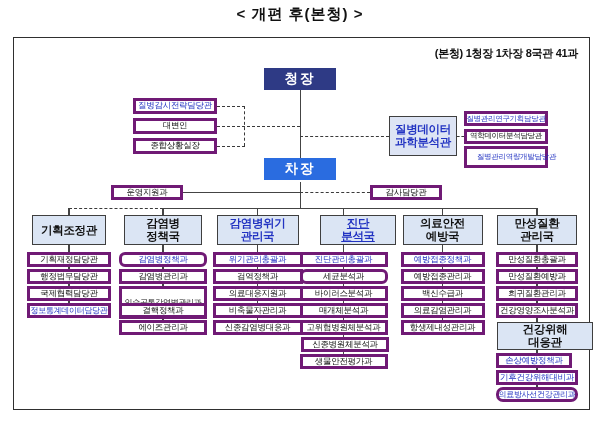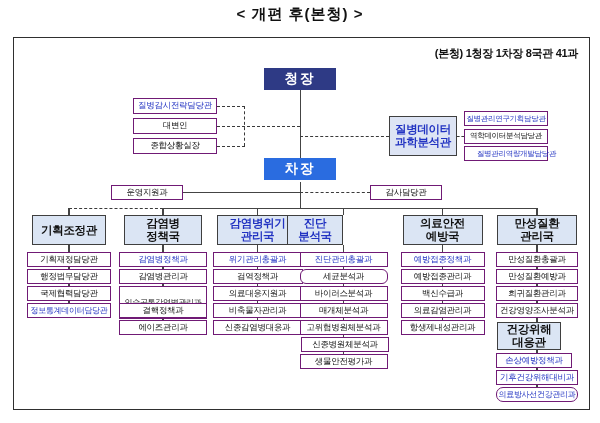--- a/index.html
+++ b/index.html
@@ -4,21 +4,21 @@
 <style>
   html,body{margin:0;padding:0;background:#fff;}
   body{width:600px;height:423px;position:relative;overflow:hidden;
        font-family:"Liberation Sans","DejaVu Sans",sans-serif;color:#111;}
   .abs{position:absolute;box-sizing:border-box;}
   #title{left:0;top:5px;width:600px;text-align:center;font-size:15px;font-weight:bold;letter-spacing:1px;}
   #frame{left:13px;top:37px;width:577px;height:373px;border:1.5px solid #2f2f2f;background:#fff;}
   #annotation{top:46px;right:22px;font-size:11px;font-weight:bold;letter-spacing:-0.3px;}
   .topbox{width:72px;height:22px;color:#fff;font-weight:bold;font-size:13.5px;
           display:flex;align-items:center;justify-content:center;letter-spacing:2px;}
-  .smallbox{background:#fff;border:1px solid #701a75;font-size:8.5px;letter-spacing:-0.3px;
+  .smallbox{background:#fff;border:3px solid #701a75;font-size:8.5px;letter-spacing:-0.3px;
             display:flex;align-items:center;justify-content:center;white-space:nowrap;z-index:2;}
   .hdrbox{background:#dbe5f4;border:1.4px solid #3f3f3f;font-weight:bold;font-size:11.5px;
           display:flex;flex-direction:column;align-items:center;justify-content:center;
           line-height:13px;letter-spacing:-0.3px;z-index:2;}
   .blue{color:#2233c2;}
   .hline{height:0;border-top:1.5px solid #444;z-index:0;}
   .hdash{height:0;border-top:1.5px dashed #3a3a3a;z-index:0;}
   .vline{width:1.5px;background:#444;z-index:0;}
   .vdash{width:0;border-left:1.5px dashed #3a3a3a;z-index:0;}
   .ds-sub{font-size:7.5px;}
@@ -44,21 +44,21 @@
 <div class="abs vdash" style="left:244px;top:106px;height:40px;"></div>
 
 <div class="abs hdash" style="left:300px;top:135.5px;width:89px;"></div>
 <div class="abs hdrbox blue" style="left:389px;top:116px;width:68px;height:40px;background:#dde4f4;">
   <span>질병데이터</span>
   <span>과학분석관</span>
 </div>
 <div class="abs hdash" style="left:457px;top:135.5px;width:7px;"></div>
 <div class="abs smallbox ds-sub blue" style="left:464px;top:111px;width:84px;height:15px;">질병관리연구기획담당관</div>
 <div class="abs smallbox ds-sub" style="left:464px;top:128.5px;width:84px;height:15px;">역학데이터분석담당관</div>
-<div class="abs smallbox ds-sub blue" style="left:464px;top:146px;width:84px;height:15px;padding-left:21px;">질병관리역량개발담당관</div>
+<div class="abs smallbox ds-sub blue" style="left:464px;top:146px;width:84px;height:22px;padding-left:21px;">질병관리역량개발담당관</div>
 
 <div class="abs hline" style="left:183px;top:192px;width:117px;"></div>
 <div class="abs smallbox" style="left:111px;top:185px;width:72px;height:15px;">운영지원과</div>
 <div class="abs hdash" style="left:300px;top:192px;width:70px;"></div>
 <div class="abs smallbox" style="left:370px;top:185px;width:72px;height:15px;">감사담당관</div>
 
 <div class="abs hdash" style="left:69px;top:207.5px;width:94px;"></div>
 <div class="abs hline" style="left:163px;top:207.5px;width:374px;"></div>
 
 <div id="columns-root">
@@ -70,38 +70,38 @@
     <div class="abs smallbox" style="left:27px;top:252px;width:84px;height:15px;font-size:8.5px;">기획재정담당관</div>
     <div class="abs smallbox" style="left:27px;top:269px;width:84px;height:15px;font-size:8.5px;">행정법무담당관</div>
     <div class="abs smallbox" style="left:27px;top:286px;width:84px;height:15px;font-size:8.5px;">국제협력담당관</div>
     <div class="abs smallbox blue" style="left:27px;top:303px;width:84px;height:15px;font-size:8px;">정보통계데이터담당관</div>
     <div class="abs vline" style="left:162.25px;top:208px;height:7px;"></div>
     <div class="abs hdrbox" style="left:124px;top:215px;width:78px;height:30px;">
       <span>감염병</span>
       <span>정책국</span>
     </div>
     <div class="abs vline" style="left:162.25px;top:245px;height:78px;"></div>
-    <div class="abs smallbox blue" style="left:119px;top:252px;width:88px;height:15px;font-size:8.5px;">감염병정책과</div>
+    <div class="abs smallbox blue" style="left:119px;top:252px;width:88px;height:15px;font-size:8.5px;border-radius:6px;">감염병정책과</div>
     <div class="abs smallbox" style="left:119px;top:269px;width:88px;height:15px;font-size:8.5px;">감염병관리과</div>
     <div class="abs smallbox" style="left:119px;top:286px;width:88px;height:33px;font-size:8px;">인수공통감염병관리과</div>
     <div class="abs smallbox" style="left:119px;top:303px;width:88px;height:15px;font-size:8.5px;">결핵정책과</div>
     <div class="abs smallbox" style="left:119px;top:320px;width:88px;height:15px;font-size:8.5px;">에이즈관리과</div>
     <div class="abs vline" style="left:256.75px;top:208px;height:7px;"></div>
     <div class="abs hdrbox blue" style="left:216.5px;top:215px;width:82px;height:30px;">
       <span>감염병위기</span>
       <span>관리국</span>
     </div>
     <div class="abs vline" style="left:256.75px;top:245px;height:78px;"></div>
     <div class="abs smallbox blue" style="left:212.5px;top:252px;width:90px;height:15px;font-size:8.5px;">위기관리총괄과</div>
     <div class="abs smallbox" style="left:212.5px;top:269px;width:90px;height:15px;font-size:8.5px;">검역정책과</div>
     <div class="abs smallbox" style="left:212.5px;top:286px;width:90px;height:15px;font-size:8.5px;">의료대응지원과</div>
     <div class="abs smallbox" style="left:212.5px;top:303px;width:90px;height:15px;font-size:8.5px;">비축물자관리과</div>
     <div class="abs smallbox" style="left:212.5px;top:320px;width:90px;height:15px;font-size:8.5px;">신종감염병대응과</div>
     <div class="abs vline" style="left:342.75px;top:208px;height:7px;"></div>
-    <div class="abs hdrbox blue" style="left:287px;top:215px;width:56px;height:30px;">
+    <div class="abs hdrbox blue" style="left:320px;top:215px;width:76px;height:30px;text-decoration:underline;">
       <span>진단</span>
       <span>분석국</span>
     </div>
     <div class="abs vline" style="left:342.75px;top:245px;height:112px;"></div>
     <div class="abs smallbox blue" style="left:299.5px;top:252px;width:88px;height:15px;font-size:8.5px;">진단관리총괄과</div>
     <div class="abs smallbox" style="left:299.5px;top:269px;width:88px;height:15px;font-size:8.5px;border-radius:6px;">세균분석과</div>
     <div class="abs smallbox" style="left:299.5px;top:286px;width:88px;height:15px;font-size:8.5px;">바이러스분석과</div>
     <div class="abs smallbox" style="left:299.5px;top:303px;width:88px;height:15px;font-size:8.5px;">매개체분석과</div>
     <div class="abs smallbox" style="left:299.5px;top:320px;width:88px;height:15px;font-size:8.5px;">고위험병원체분석과</div>
     <div class="abs smallbox" style="left:301px;top:337px;width:88px;height:15px;font-size:8.5px;">신종병원체분석과</div>
@@ -121,21 +121,21 @@
     <div class="abs hdrbox" style="left:497px;top:215px;width:80px;height:30px;">
       <span>만성질환</span>
       <span>관리국</span>
     </div>
     <div class="abs vline" style="left:536.25px;top:245px;height:61px;"></div>
     <div class="abs smallbox" style="left:496px;top:252px;width:82px;height:15px;font-size:8.5px;">만성질환총괄과</div>
     <div class="abs smallbox" style="left:496px;top:269px;width:82px;height:15px;font-size:8.5px;">만성질환예방과</div>
     <div class="abs smallbox" style="left:496px;top:286px;width:82px;height:15px;font-size:8.5px;text-align:center;">희귀질환관리과</div>
     <div class="abs smallbox" style="left:496px;top:303px;width:82px;height:15px;font-size:8.5px;">건강영양조사분석과</div>
     <div class="abs vline" style="left:536.25px;top:318px;height:4px;"></div>
-    <div class="abs hdrbox" style="left:497px;top:322px;width:64px;height:28px;">
+    <div class="abs hdrbox" style="left:497px;top:322px;width:96px;height:28px;">
       <span>건강위해</span>
       <span>대응관</span>
     </div>
     <div class="abs vline" style="left:536.25px;top:350px;height:40px;"></div>
     <div class="abs smallbox blue" style="left:496px;top:353px;width:76px;height:15px;font-size:8.5px;">손상예방정책과</div>
     <div class="abs smallbox blue" style="left:496px;top:370px;width:82px;height:15px;font-size:8.5px;">기후건강위해대비과</div>
     <div class="abs smallbox blue" style="left:496px;top:387px;width:82px;height:15px;font-size:8px;border-radius:7px;">의료방사선건강관리과</div>
   </div>
 
 </body></html>

